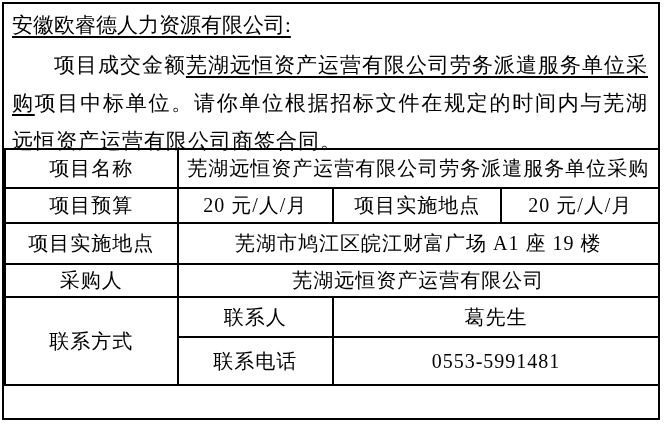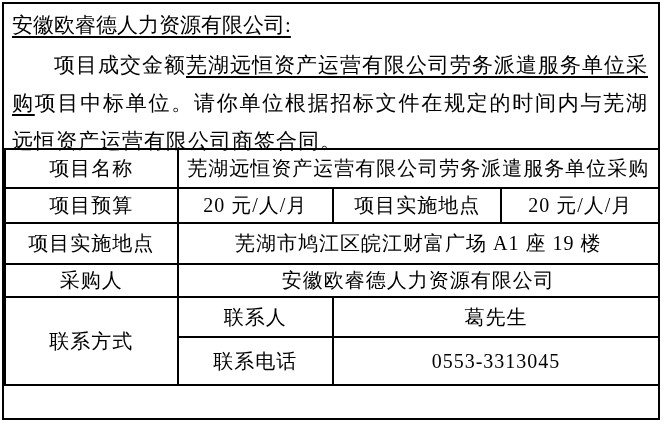--- a/index.html
+++ b/index.html
@@ -95,27 +95,27 @@
         <td>20 元/人/月</td>
         <td>项目实施地点</td>
         <td>20 元/人/月</td>
       </tr>
       <tr class="r3">
         <td>项目实施地点</td>
         <td colspan="3">芜湖市鸠江区皖江财富广场 A1 座 19 楼</td>
       </tr>
       <tr class="r4">
         <td>采购人</td>
-        <td colspan="3">安徽欧睿德人力资源有限公司</td>
+        <td colspan="3">芜湖远恒资产运营有限公司</td>
       </tr>
       <tr class="r5">
         <td rowspan="2">联系方式</td>
         <td>联系人</td>
         <td colspan="2">葛先生</td>
       </tr>
       <tr class="r6">
         <td>联系电话</td>
-        <td colspan="2">0553-3313045</td>
+        <td colspan="2">0553-5991481</td>
       </tr>
     </tbody>
   </table>
 
 </div>
 
 </body></html>

